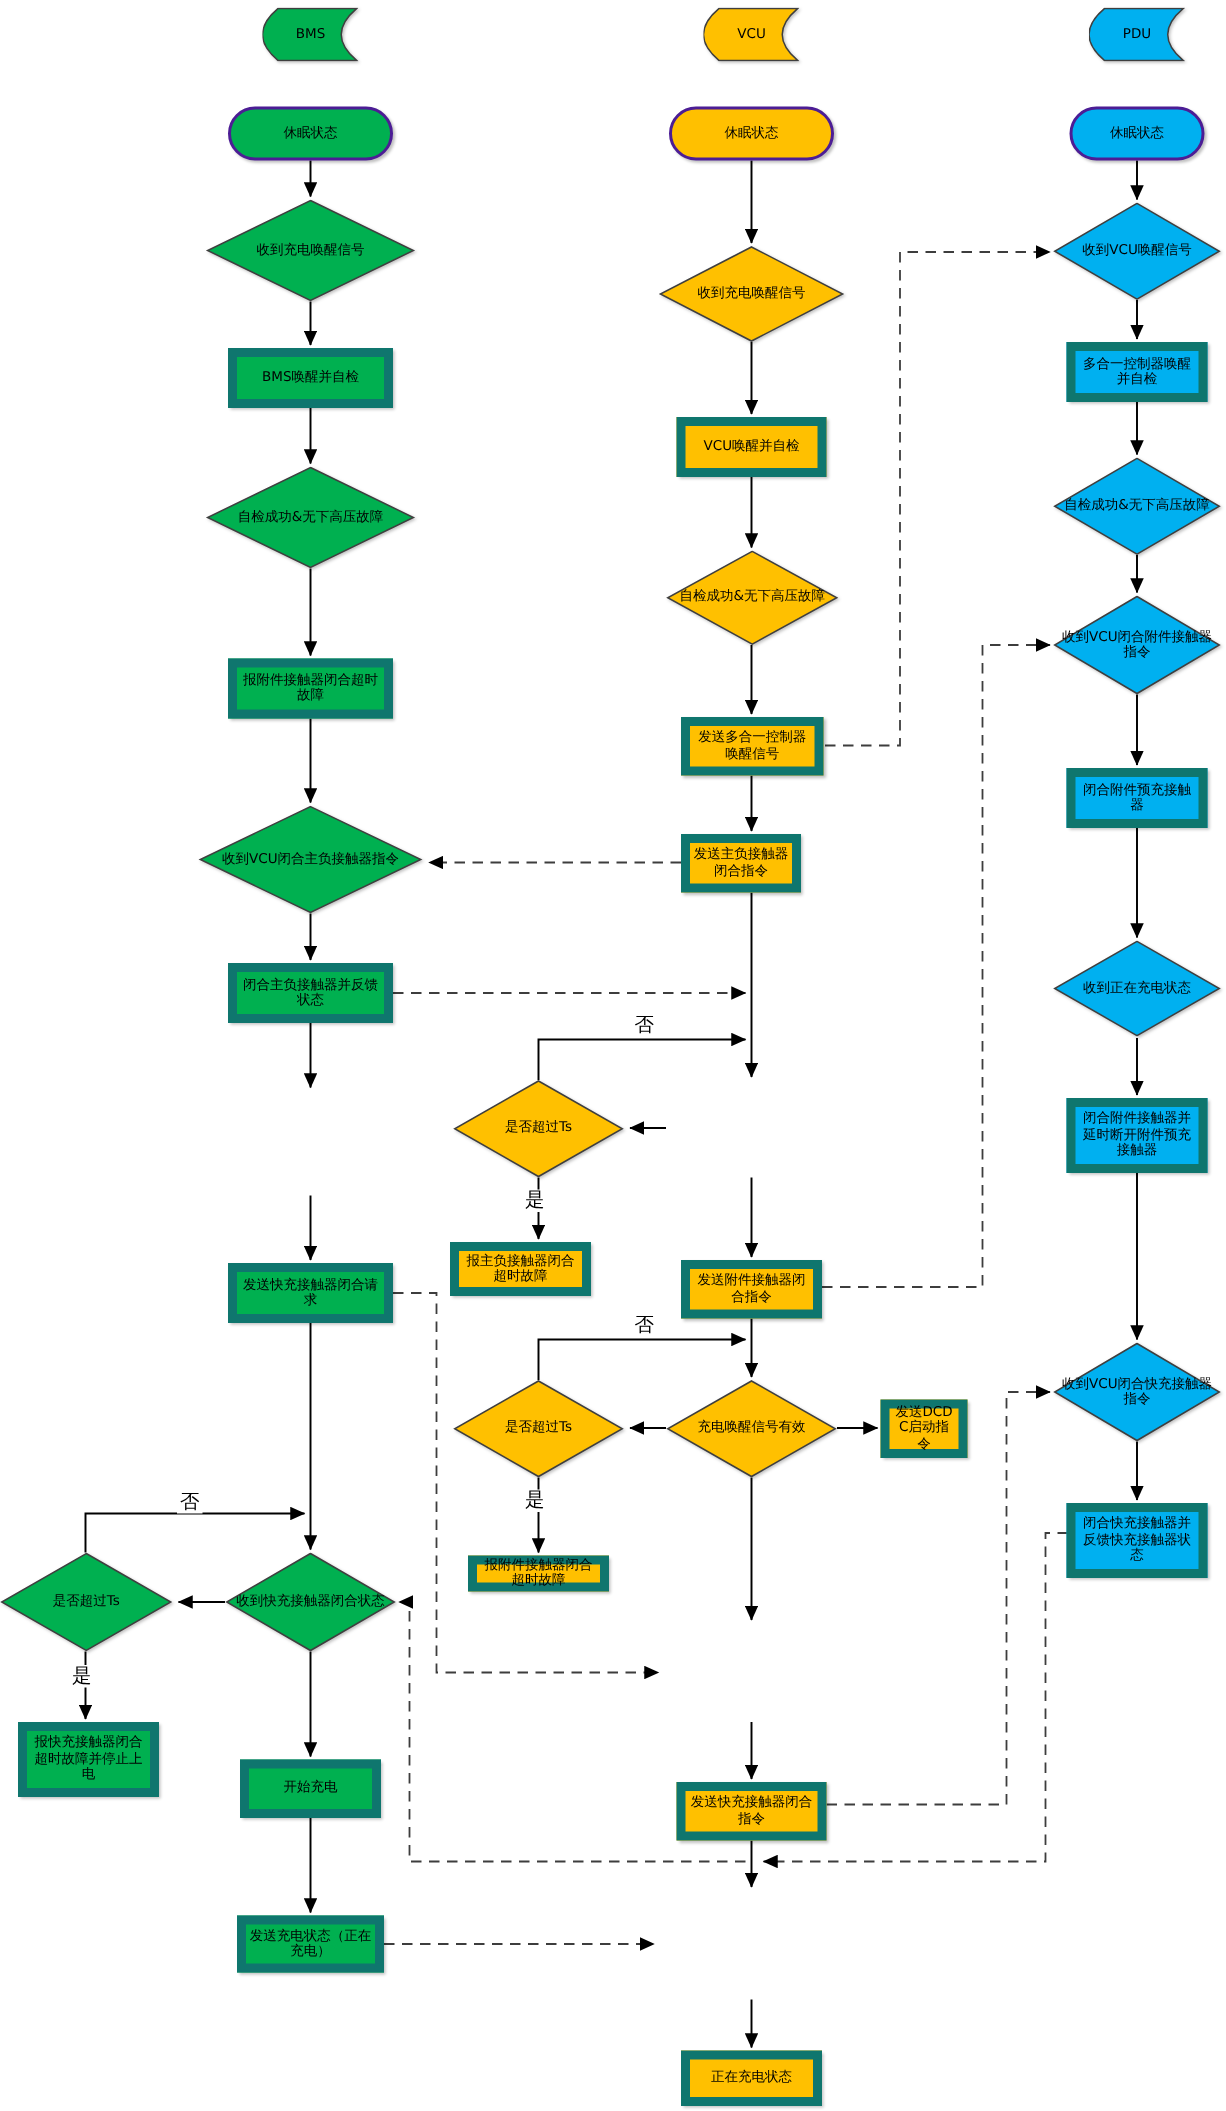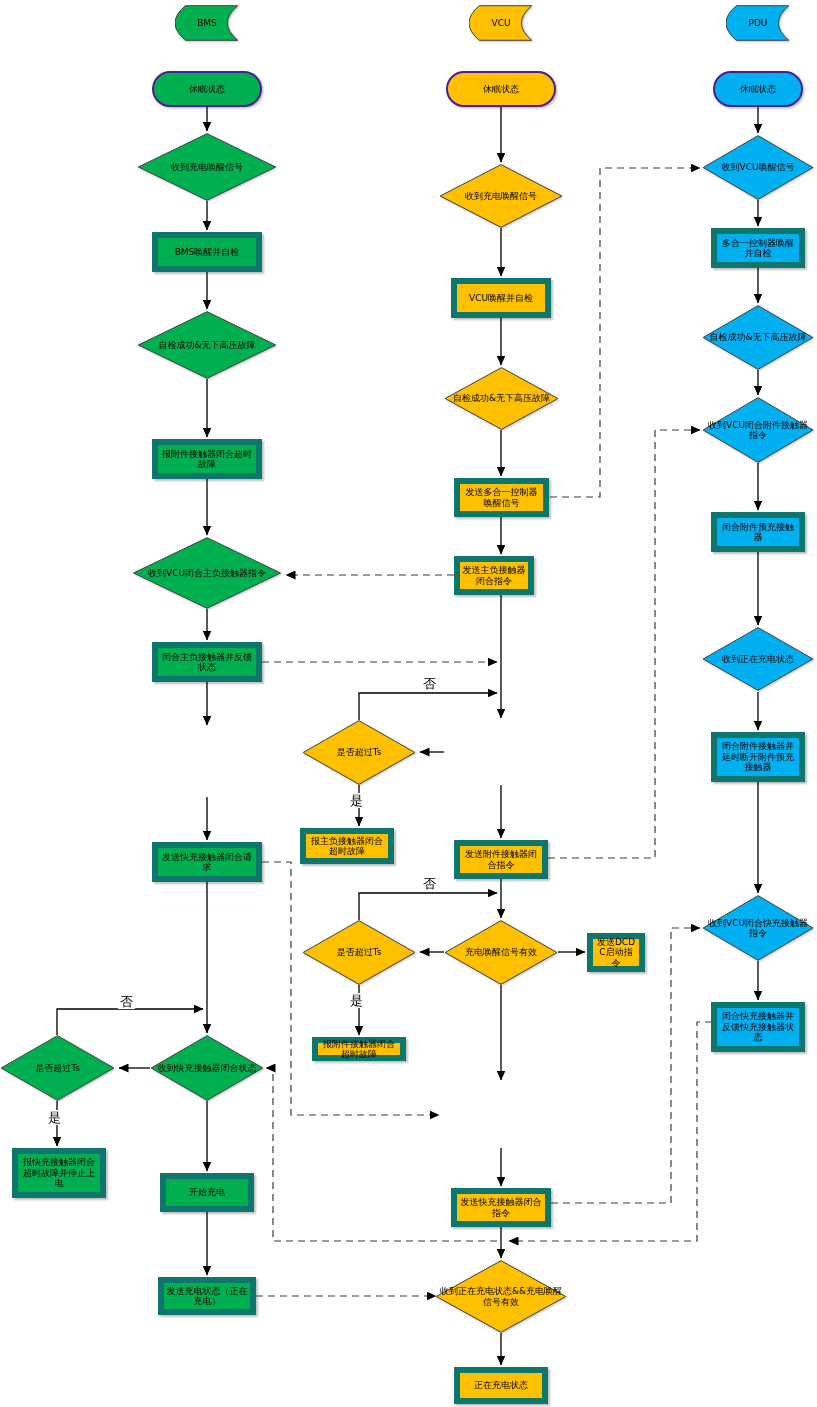--- a/index.html
+++ b/index.html
@@ -214,26 +214,20 @@
         <polygon points="50,1 99,50 50,99 1,50"></polygon>
       </svg>
     <span class="lbl">是否超过Ts</span>
   </div>
   <div class="node rect vcu" style="left:312px;top:1037px;width:94px;height:24px">
     <span class="lbl">报附件接触器闭合超时故障</span>
   </div>
   <div class="node rect vcu" style="left:451px;top:1188px;width:100px;height:39px">
     <span class="lbl">发送快充接触器闭合指令</span>
   </div>
-  <div class="node vcu" style="left:435px;top:1260px;width:132px;height:73px">
-    <svg class="shape" viewBox="0 0 100 100" preserveAspectRatio="none">
-        <polygon points="50,1 99,50 50,99 1,50"></polygon>
-      </svg>
-    <span class="lbl">收到正在充电状态&amp;&amp;充电唤醒信号有效</span>
-  </div>
   <div class="node rect vcu" style="left:454px;top:1367px;width:94px;height:37px">
     <span class="lbl">正在充电状态</span>
   </div>
 
   <div class="node pdu" style="left:726px;top:5px;width:64px;height:36px">
     <svg class="shape" viewBox="0 0 100 100" preserveAspectRatio="none">
         <path d="M16,2 L98,2 Q66,50 98,98 L16,98 Q-16,50 16,2 Z"></path>
       </svg>
     <span class="lbl">PDU</span>
   </div>

